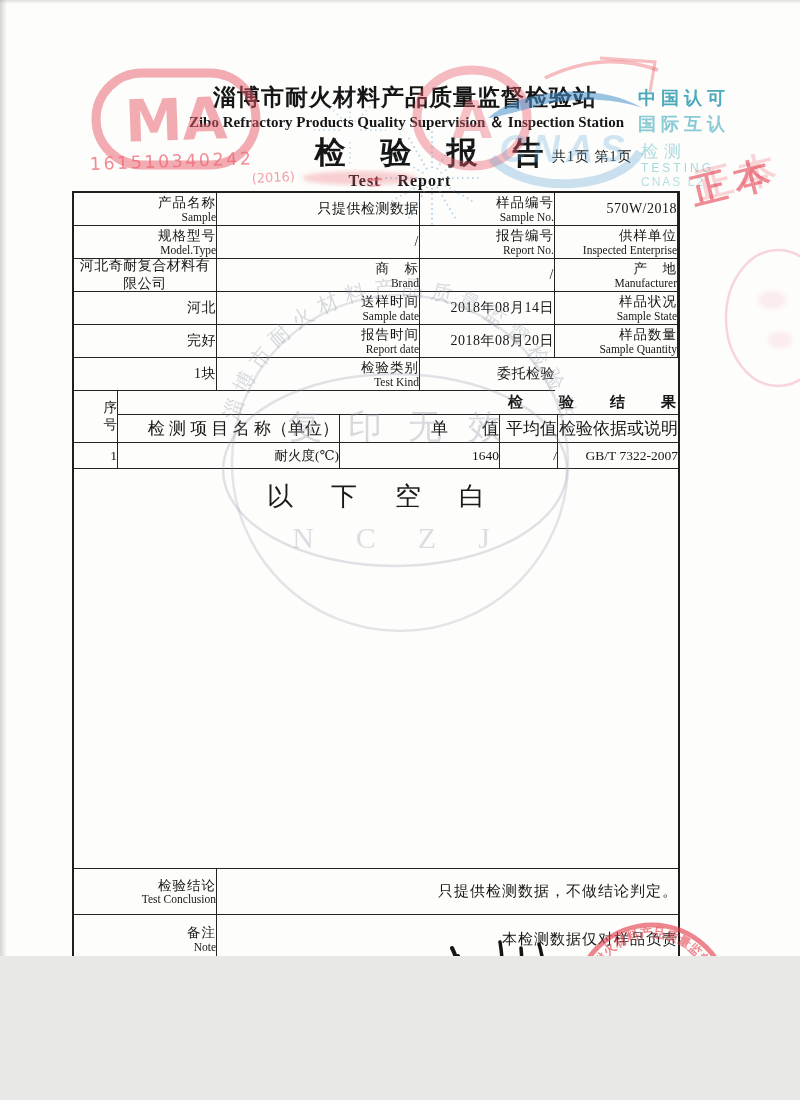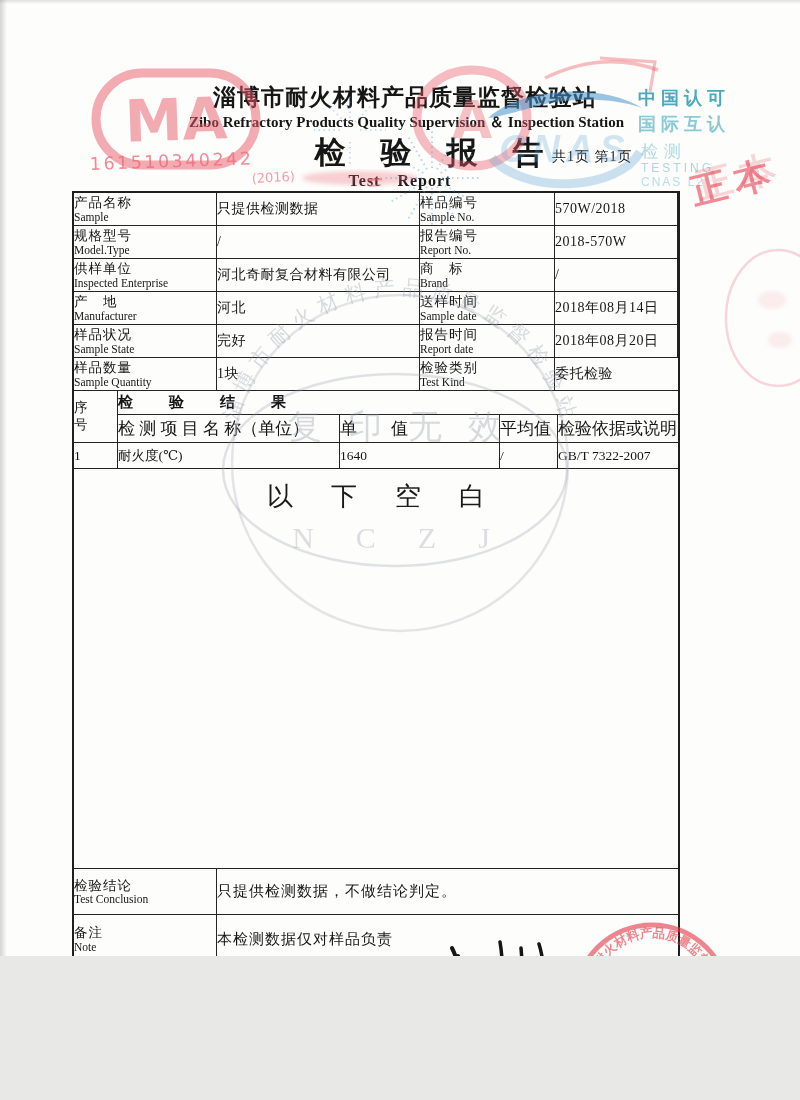--- a/index.html
+++ b/index.html
@@ -30,21 +30,21 @@
   
   .acc1 { top:86px;  left:638px; font-size:18px; font-weight:bold; color:rgba(36,150,172,.82); letter-spacing:5px; }
   .acc2 { top:112px; left:638px; font-size:18px; font-weight:bold; color:rgba(60,168,186,.6);  letter-spacing:5px; }
   .acc3 { top:140px; left:641px; font-size:17px; color:rgba(96,186,200,.5); letter-spacing:6px; }
   .acc4 { top:161px; left:641px; font-size:12px; color:rgba(96,186,200,.55); letter-spacing:3px; font-family:"Liberation Sans",sans-serif; }
   .acc5 { top:175px; left:641px; font-size:12px; color:rgba(96,186,200,.45); letter-spacing:2px; font-family:"Liberation Sans",sans-serif; }
 
   
   .tbl { top:191px; left:72px; width:608px; border:2px solid #1f1f1f; background:transparent; z-index:1; }
   .cell { border-right:1.5px solid #242424; border-bottom:1.5px solid #242424;
-    display:flex; flex-direction:column; align-items:flex-start; justify-content:center;
+    display:flex; flex-direction:column; align-items:flex-end; justify-content:center;
     text-align:center; overflow:hidden; }
   .cell:last-child, .no-r { border-right:none; }
   .cn  { font-size:13.5px; line-height:1.15; letter-spacing:1px; }
   .en  { font-size:11.5px; line-height:1.05; }
   .val { font-size:14px; letter-spacing:.5px; }
 
   .info { display:grid; grid-template-columns:143px 203px 135px 1fr; grid-auto-rows:33px; }
 
   .res { display:grid; grid-template-columns:44px 222px 160px 58px 1fr; grid-template-rows:24px 28px 26px; }
   .seqh { grid-row:1/3; grid-column:1; font-size:13.5px; line-height:1.2; }
@@ -101,23 +101,20 @@
       <div class="cell">
           <span class="cn">规格型号</span>
           <span class="en">Model.Type</span>
         </div>
       <div class="cell">
           <span class="val">/</span>
         </div>
       <div class="cell">
           <span class="cn">报告编号</span>
           <span class="en">Report No.</span>
-        </div>
-      <div class="cell">
-          <span class="val">2018-570W</span>
         </div>
 
       <div class="cell">
           <span class="cn">供样单位</span>
           <span class="en">Inspected Enterprise</span>
         </div>
       <div class="cell">
           <span class="val">河北奇耐复合材料有限公司</span>
         </div>
       <div class="cell">

